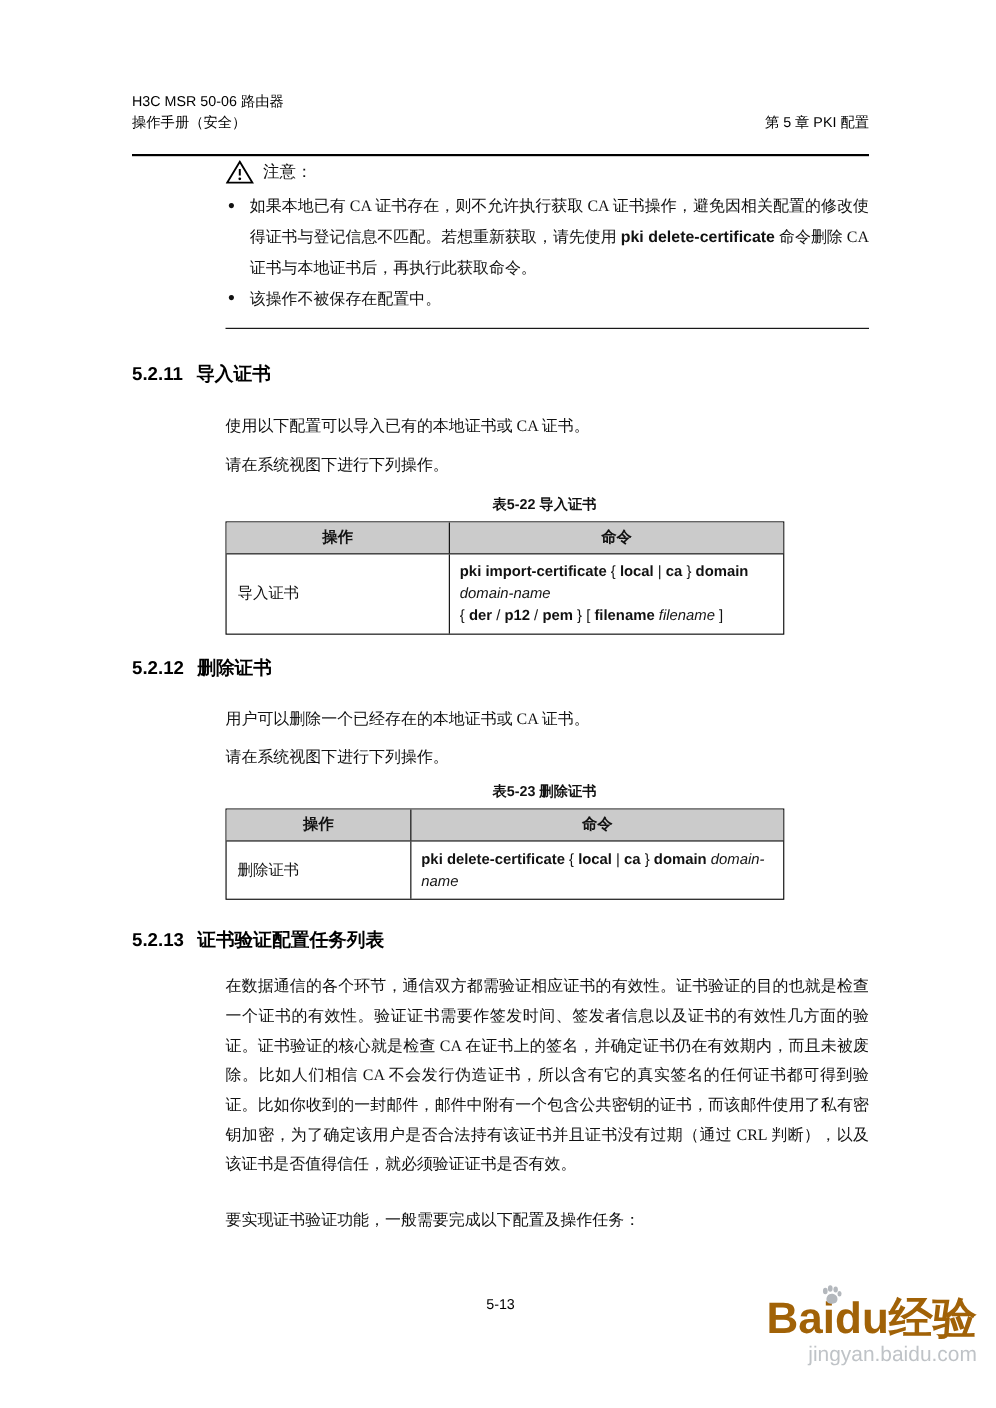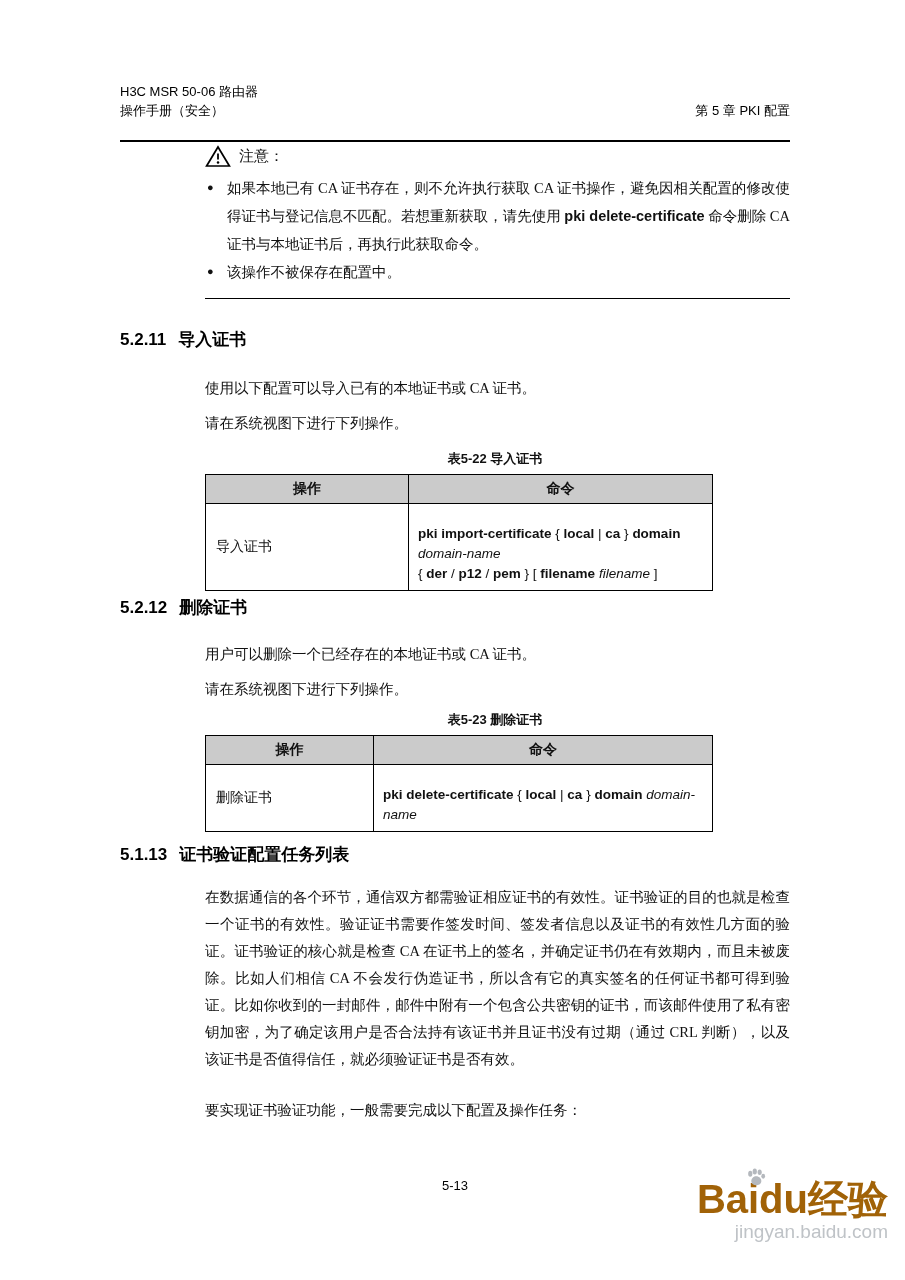--- a/index.html
+++ b/index.html
@@ -41,21 +41,21 @@
   .trow{display:grid;}
   .tbl-import .trow{grid-template-columns:202px 1fr;}
   .tbl-delete .trow{grid-template-columns:167px 1fr;}
   .trow.head{background:#cbcbcb;}
   .trow.head .cell{font-family:"Liberation Sans", sans-serif;font-weight:bold;font-size:14px;
                    text-align:center;padding:5px 4px;}
   .trow.body{border-top:1px solid #000;}
   .cell{box-sizing:border-box;}
   .cell.op{font-size:14px;padding:8px 10px;display:flex;align-items:center;}
   .cell.cmd{border-left:1px solid #000;font-family:"Liberation Sans", sans-serif;font-size:13.5px;
-            line-height:20px;padding:20px 8px 6px 9px;}
+            line-height:20px;padding:6px 8px 6px 9px;}
   .trow.head .cell.cmdh{border-left:1px solid #000;}
 
   
   .footer{position:absolute;left:120px;right:115px;top:1178px;text-align:center;
           font-family:"Liberation Sans", sans-serif;font-size:13px;color:#000;}
 
   
   .watermark{position:absolute;right:17px;bottom:38px;text-align:right;
              font-family:"Liberation Sans", sans-serif;line-height:1.05;}
   .wm-brand-row{position:relative;display:inline-block;}
@@ -130,21 +130,21 @@
     </div>
     <div class="trow body">
       <div class="cell op">删除证书</div>
       <div class="cell cmd">
         <div><span class="b">pki delete-certificate</span><span> { </span><span class="b">local</span><span> | </span><span class="b">ca</span><span> } </span><span class="b">domain</span><span class="i"> domain-name</span></div>
       </div>
     </div>
   </div>
 
   <div class="sec-h" style="top:843px;">
-    <span class="num">5.1.13</span><span>证书验证配置任务列表</span>
+    <span class="num">5.2.13</span><span>证书验证配置任务列表</span>
   </div>
   <div class="para" style="top:884px;">在数据通信的各个环节，通信双方都需验证相应证书的有效性。证书验证的目的也就是检查一个证书的有效性。验证证书需要作签发时间、签发者信息以及证书的有效性几方面的验证。证书验证的核心就是检查 CA 在证书上的签名，并确定证书仍在有效期内，而且未被废除。比如人们相信 CA 不会发行伪造证书，所以含有它的真实签名的任何证书都可得到验证。比如你收到的一封邮件，邮件中附有一个包含公共密钥的证书，而该邮件使用了私有密钥加密，为了确定该用户是否合法持有该证书并且证书没有过期（通过 CRL 判断），以及该证书是否值得信任，就必须验证证书是否有效。</div>
   <div class="para" style="top:1097px;">要实现证书验证功能，一般需要完成以下配置及操作任务：</div>
 
   <div class="footer">5-13</div>
 
   <div class="watermark">
     <div class="wm-brand-row">
       <span class="wm-brand">Baidu经验</span>
       <svg class="paw" viewBox="0 0 24 22">

